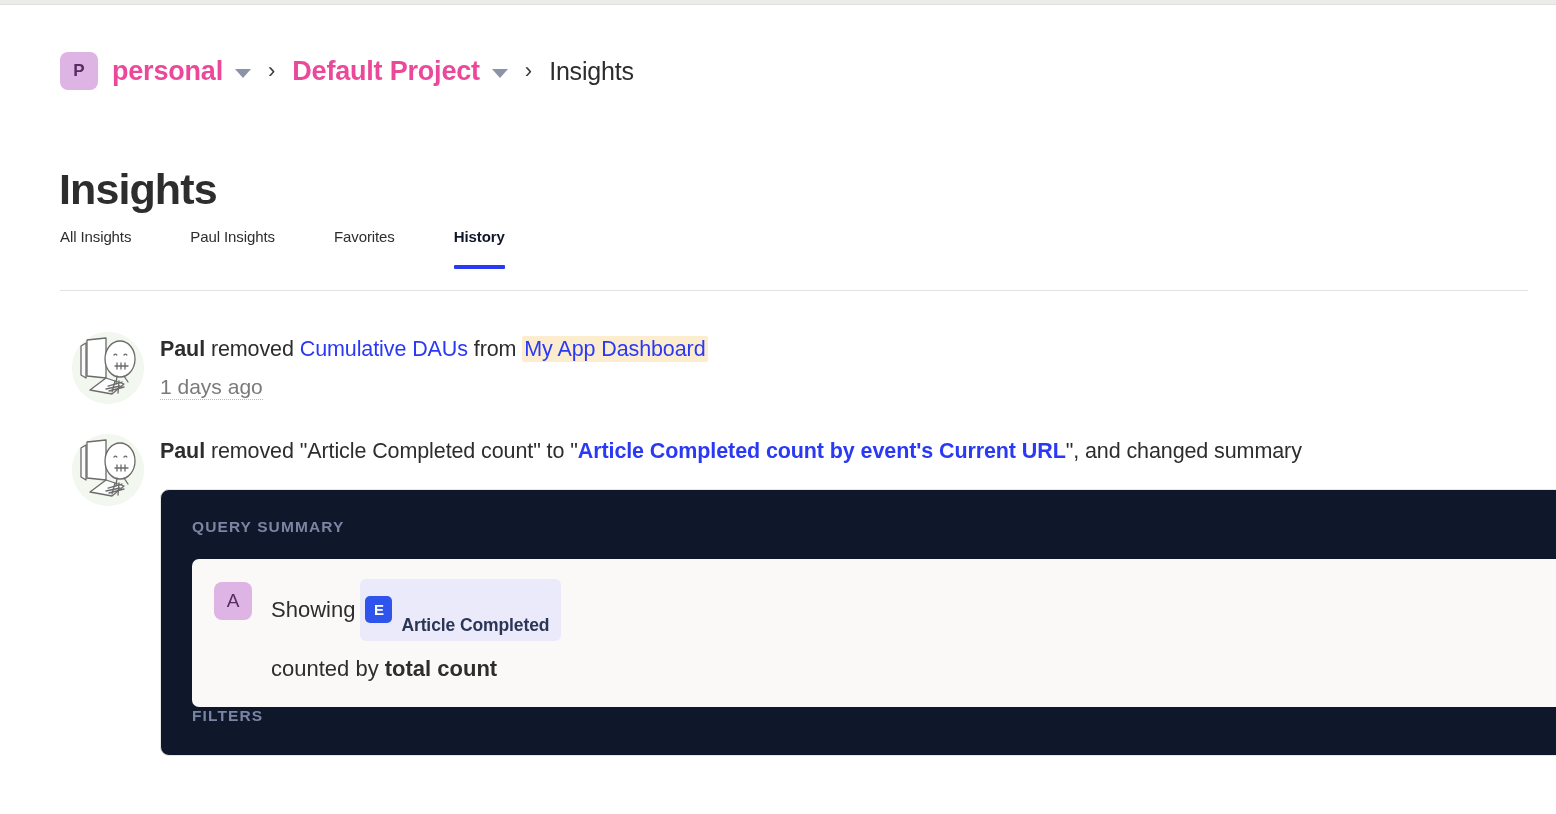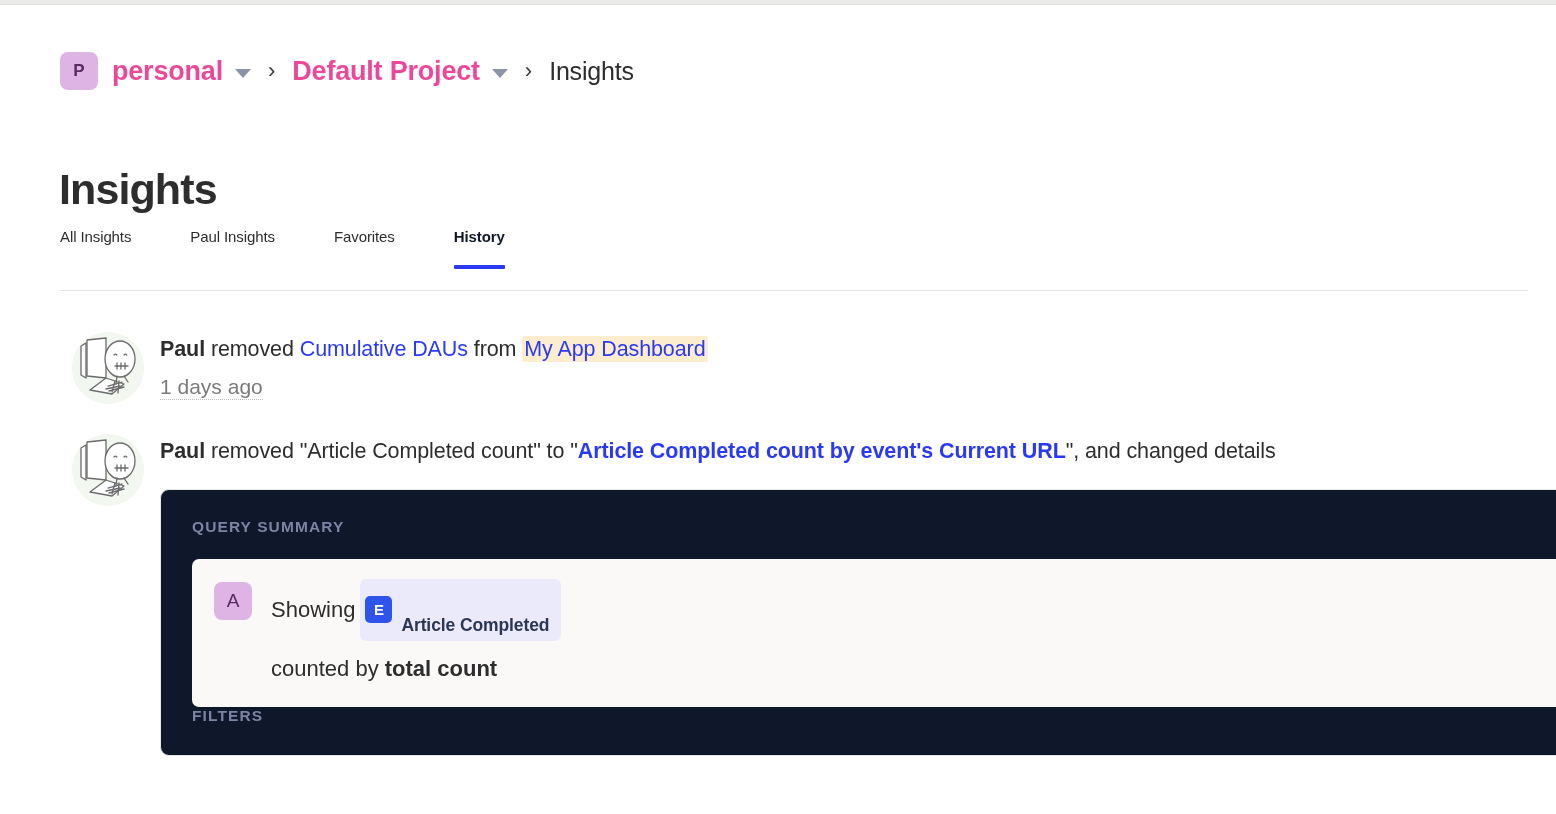--- a/index.html
+++ b/index.html
@@ -233,21 +233,21 @@
             <path d="M43 34 L56 34"></path>
             <path d="M45 31 L45 37 M49 31 L49 37 M53 31 L53 37"></path>
             <path d="M45 44 L44 52"></path>
             <path d="M52 44 L56 50"></path>
             <path d="M36 54 L50 50 M34 57 L48 54 M37 59 L52 55"></path>
             <path d="M43 49 L40 60 M47 49 L46 61"></path>
           </g>
         </svg>
       </div>
       <div class="entry-body">
-        <div class="entry-text"><b>Paul</b><span> removed </span><span>"Article Completed count"</span><span> to </span><span>"</span><a class="link-strong">Article Completed count by event's Current URL</a><span>"</span><span>, and changed details</span></div>
+        <div class="entry-text"><b>Paul</b><span> removed </span><span>"Article Completed count"</span><span> to </span><span>"</span><a class="link-strong">Article Completed count by event's Current URL</a><span>"</span><span>, and changed summary</span></div>
 
         <div class="detail-card">
           <div class="section-label">Query summary</div>
 
           <div class="summary-block">
             <div class="summary-row">
               <div class="series-badge">A</div>
               <div class="summary-lines">
                 <div class="summary-line-1"><span>Showing</span><span class="event-pill">
                       <span class="event-icon">E</span>

